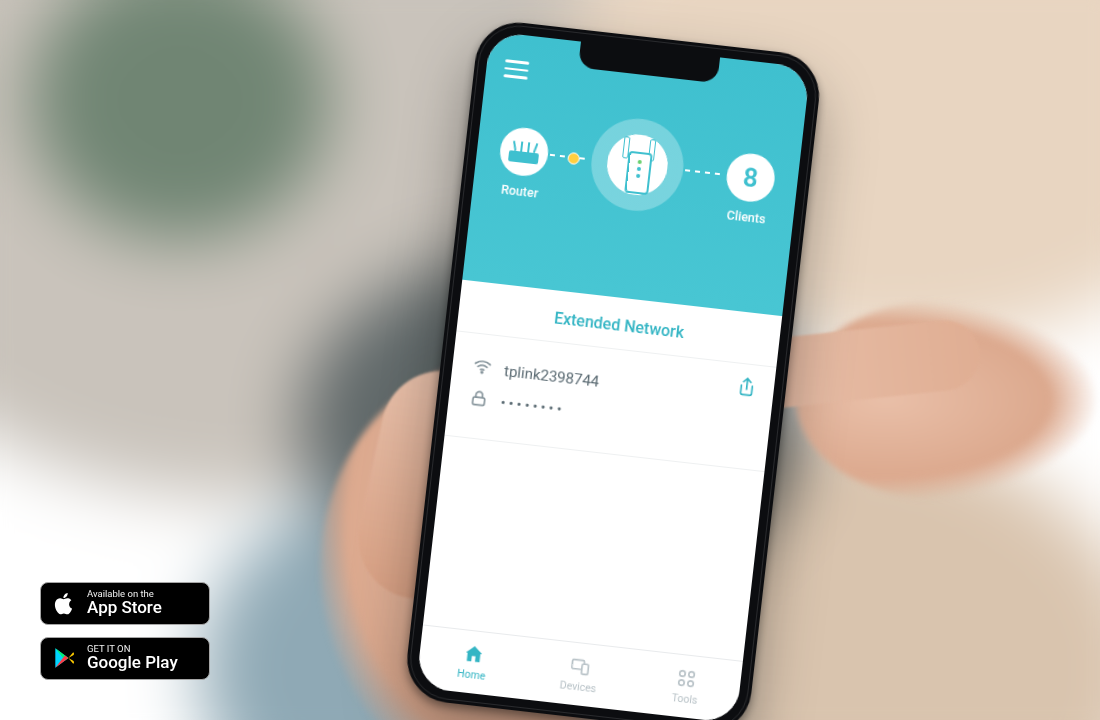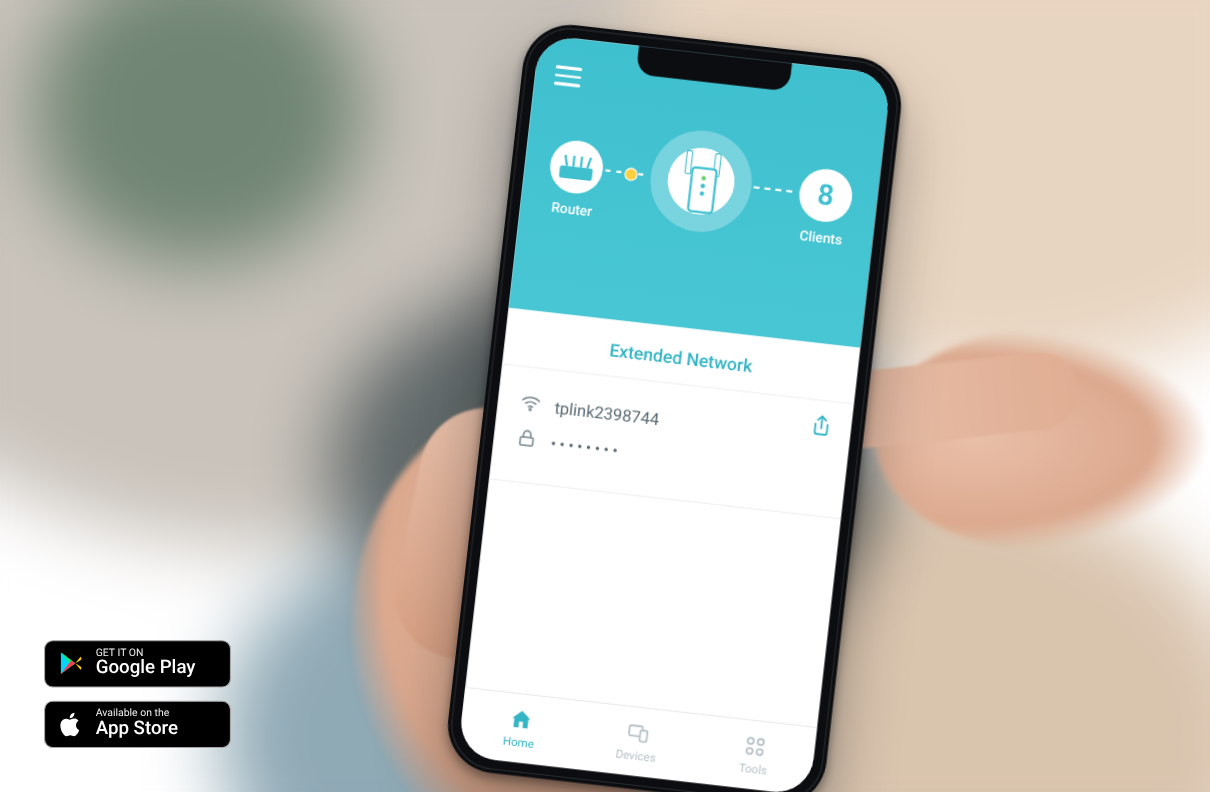--- a/index.html
+++ b/index.html
@@ -192,33 +192,33 @@
           <span>Tools</span>
         </div>
       </div>
 
     </div>
   </div>
 </div>
 
 <div class="badges">
   <a class="badge">
+    <svg class="bi" viewBox="0 0 24 24" fill="#fff">
+        <path d="M16.7 13.2c0-2.5 2-3.6 2.1-3.7-1.1-1.7-2.9-1.9-3.5-1.9-1.5-.2-2.9.9-3.7.9-.8 0-1.9-.9-3.2-.8-1.6 0-3.1 1-4 2.4-1.7 3-0.4 7.4 1.2 9.8.8 1.2 1.8 2.5 3.1 2.5 1.2 0 1.7-.8 3.2-.8 1.5 0 1.9.8 3.2.8 1.3 0 2.2-1.2 3-2.4.9-1.4 1.3-2.7 1.3-2.8-.1 0-2.7-1-2.7-4zM14.4 5.9c.7-.8 1.1-2 1-3.1-1 0-2.2.7-2.9 1.5-.6.7-1.2 1.9-1 3 1.1.1 2.2-.6 2.9-1.4z"></path>
+      </svg>
+    <div>
+      <div class="t1">Available on the</div>
+      <div class="t2">App Store</div>
+    </div>
+  </a>
+  <a class="badge">
     <svg class="bi" viewBox="0 0 24 24">
       <path d="M4 3l12 9L4 21z" fill="#00d4ff"></path>
       <path d="M4 3l12 9-3.2 2.4L4 3z" fill="#00f076"></path>
       <path d="M4 21l12-9-3.2-2.4L4 21z" fill="#ff3a44"></path>
       <path d="M16 12l4.5 2.6c1 .6 1 2.2 0 2.8L16 12l4.5-2.6c1-.6 1-2.2 0-2.8L16 12z" fill="#ffcc00"></path>
     </svg>
     <div>
       <div class="t1">GET IT ON</div>
       <div class="t2">Google Play</div>
     </div>
   </a>
-  <a class="badge">
-    <svg class="bi" viewBox="0 0 24 24" fill="#fff">
-        <path d="M16.7 13.2c0-2.5 2-3.6 2.1-3.7-1.1-1.7-2.9-1.9-3.5-1.9-1.5-.2-2.9.9-3.7.9-.8 0-1.9-.9-3.2-.8-1.6 0-3.1 1-4 2.4-1.7 3-0.4 7.4 1.2 9.8.8 1.2 1.8 2.5 3.1 2.5 1.2 0 1.7-.8 3.2-.8 1.5 0 1.9.8 3.2.8 1.3 0 2.2-1.2 3-2.4.9-1.4 1.3-2.7 1.3-2.8-.1 0-2.7-1-2.7-4zM14.4 5.9c.7-.8 1.1-2 1-3.1-1 0-2.2.7-2.9 1.5-.6.7-1.2 1.9-1 3 1.1.1 2.2-.6 2.9-1.4z"></path>
-      </svg>
-    <div>
-      <div class="t1">Available on the</div>
-      <div class="t2">App Store</div>
-    </div>
-  </a>
 </div>
 
 </body></html>

